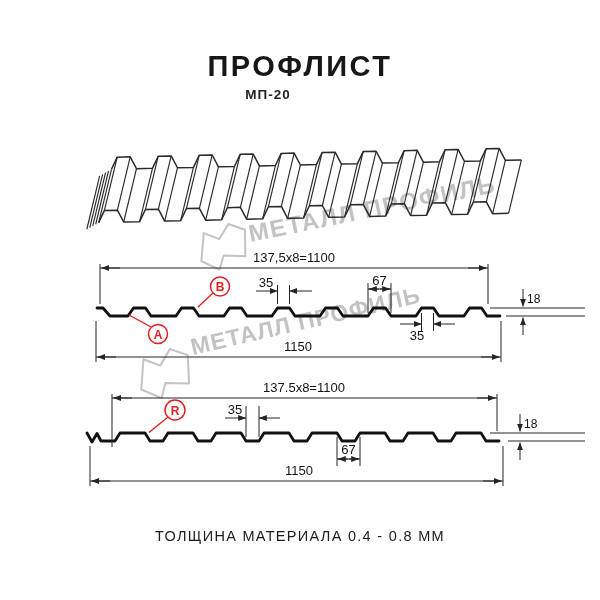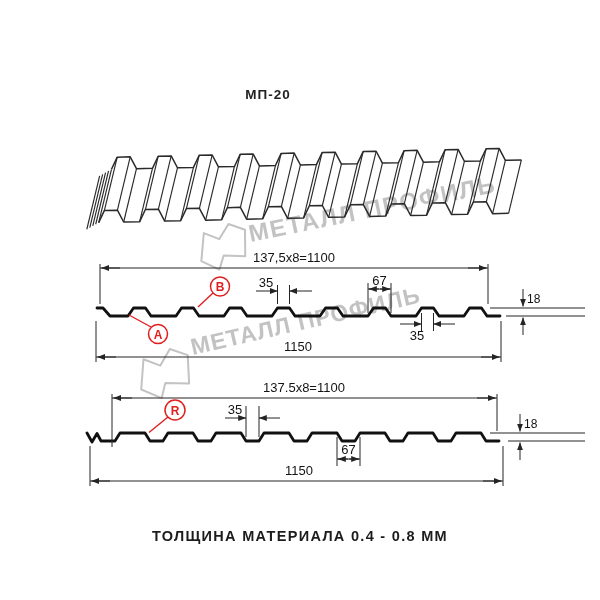--- a/index.html
+++ b/index.html
@@ -3,40 +3,41 @@
 <meta charset="utf-8">
 <style>
   html,body{margin:0;padding:0;background:#fff;}
   #page{position:relative;width:600px;height:600px;background:#fff;overflow:hidden;
         font-family:"Liberation Sans",sans-serif;}
   #title{position:absolute;top:50px;left:0;width:600px;text-align:center;
          font-size:29px;font-weight:800;letter-spacing:2.5px;color:#171717;}
   #subtitle{position:absolute;top:87px;left:0;width:536px;text-align:center;
          font-size:13.5px;font-weight:600;letter-spacing:1px;color:#222;}
   #footer-note{position:absolute;top:528px;left:0;width:600px;text-align:center;
-         font-size:14.5px;font-weight:700;letter-spacing:1.3px;color:#1c1c1c;}
+         font-size:14.5px;font-weight:400;letter-spacing:1.3px;color:#1c1c1c;}
   svg{position:absolute;top:0;left:0;}
   .sect{stroke:#111;stroke-width:2.8;fill:none;stroke-linejoin:round;stroke-linecap:round;}
   .thin{stroke:#242424;stroke-width:1;fill:none;}
   .w2{stroke:#2a2a2a;stroke-width:1.15;fill:none;stroke-linejoin:round;}
   .w3{stroke:#2a2a2a;stroke-width:1.5;fill:none;stroke-linejoin:round;}
   .red{stroke:#e01f1f;stroke-width:1.4;fill:none;}
   .redc{stroke:#e01f1f;stroke-width:1.5;fill:#fff;}
   text{font-family:"Liberation Sans",sans-serif;fill:#141414;}
   text.dim{font-size:13px;}
   text.small{font-size:12px;}
   text.redt{fill:#e01f1f;font-weight:bold;font-size:12px;}
   text.wm{fill:#b4b4b4;opacity:.8;font-weight:bold;}
   .wmlogo{stroke:#b4b4b4;opacity:.8;fill:none;stroke-width:2;stroke-linejoin:round;}
 </style>
 </head>
 <body>
 
 <div id="page">
 
+  <div id="title">ПРОФЛИСТ</div>
   <div id="subtitle">МП-20</div>
 
   <svg id="drawing" width="600" height="600" viewBox="0 0 600 600">
     <defs>
       <marker id="ah" markerWidth="9" markerHeight="7" refX="7.8" refY="3" orient="auto" markerUnits="userSpaceOnUse">
         <path d="M0,0 L8,3 L0,6 Z" fill="#242424"></path>
       </marker>
     </defs>
 
     <g transform="rotate(-11.5 245 240)">

